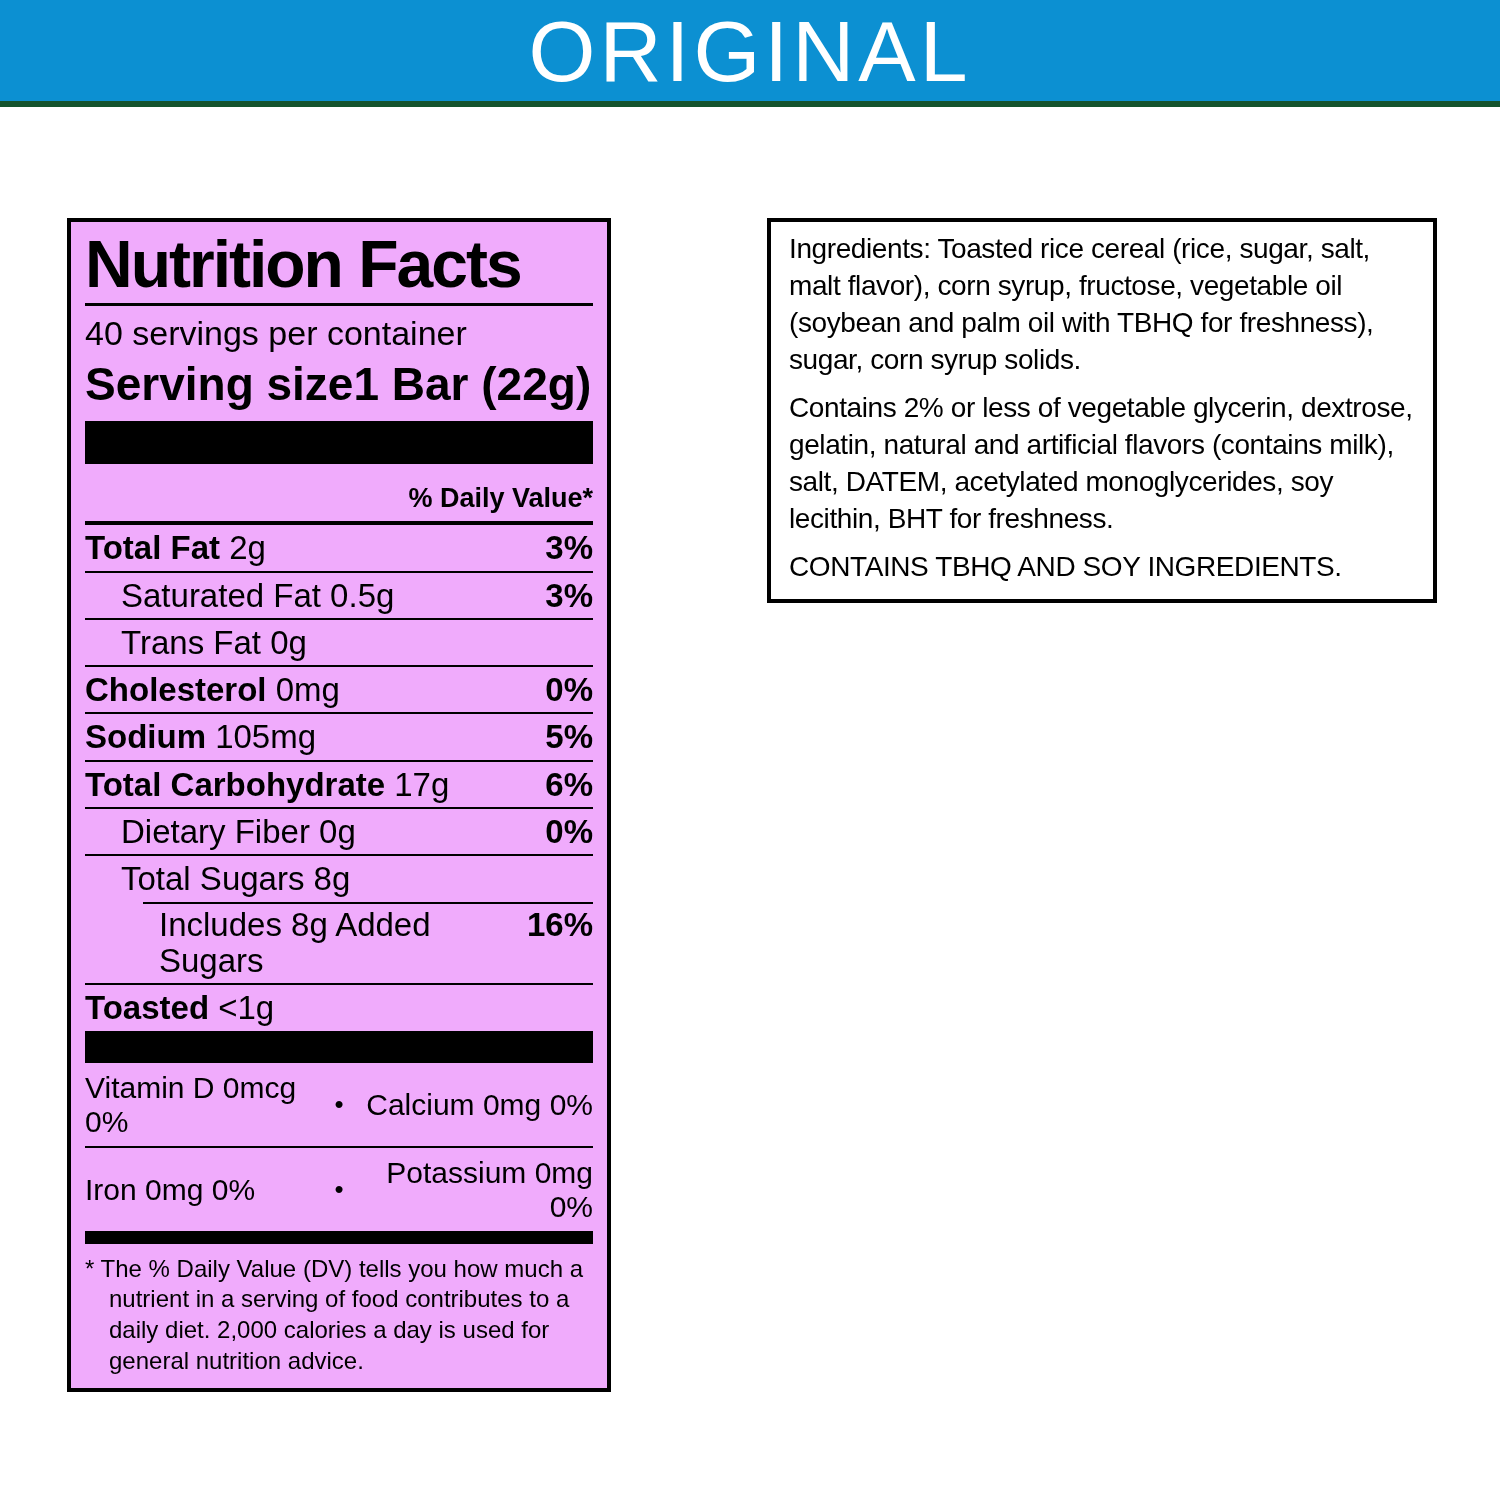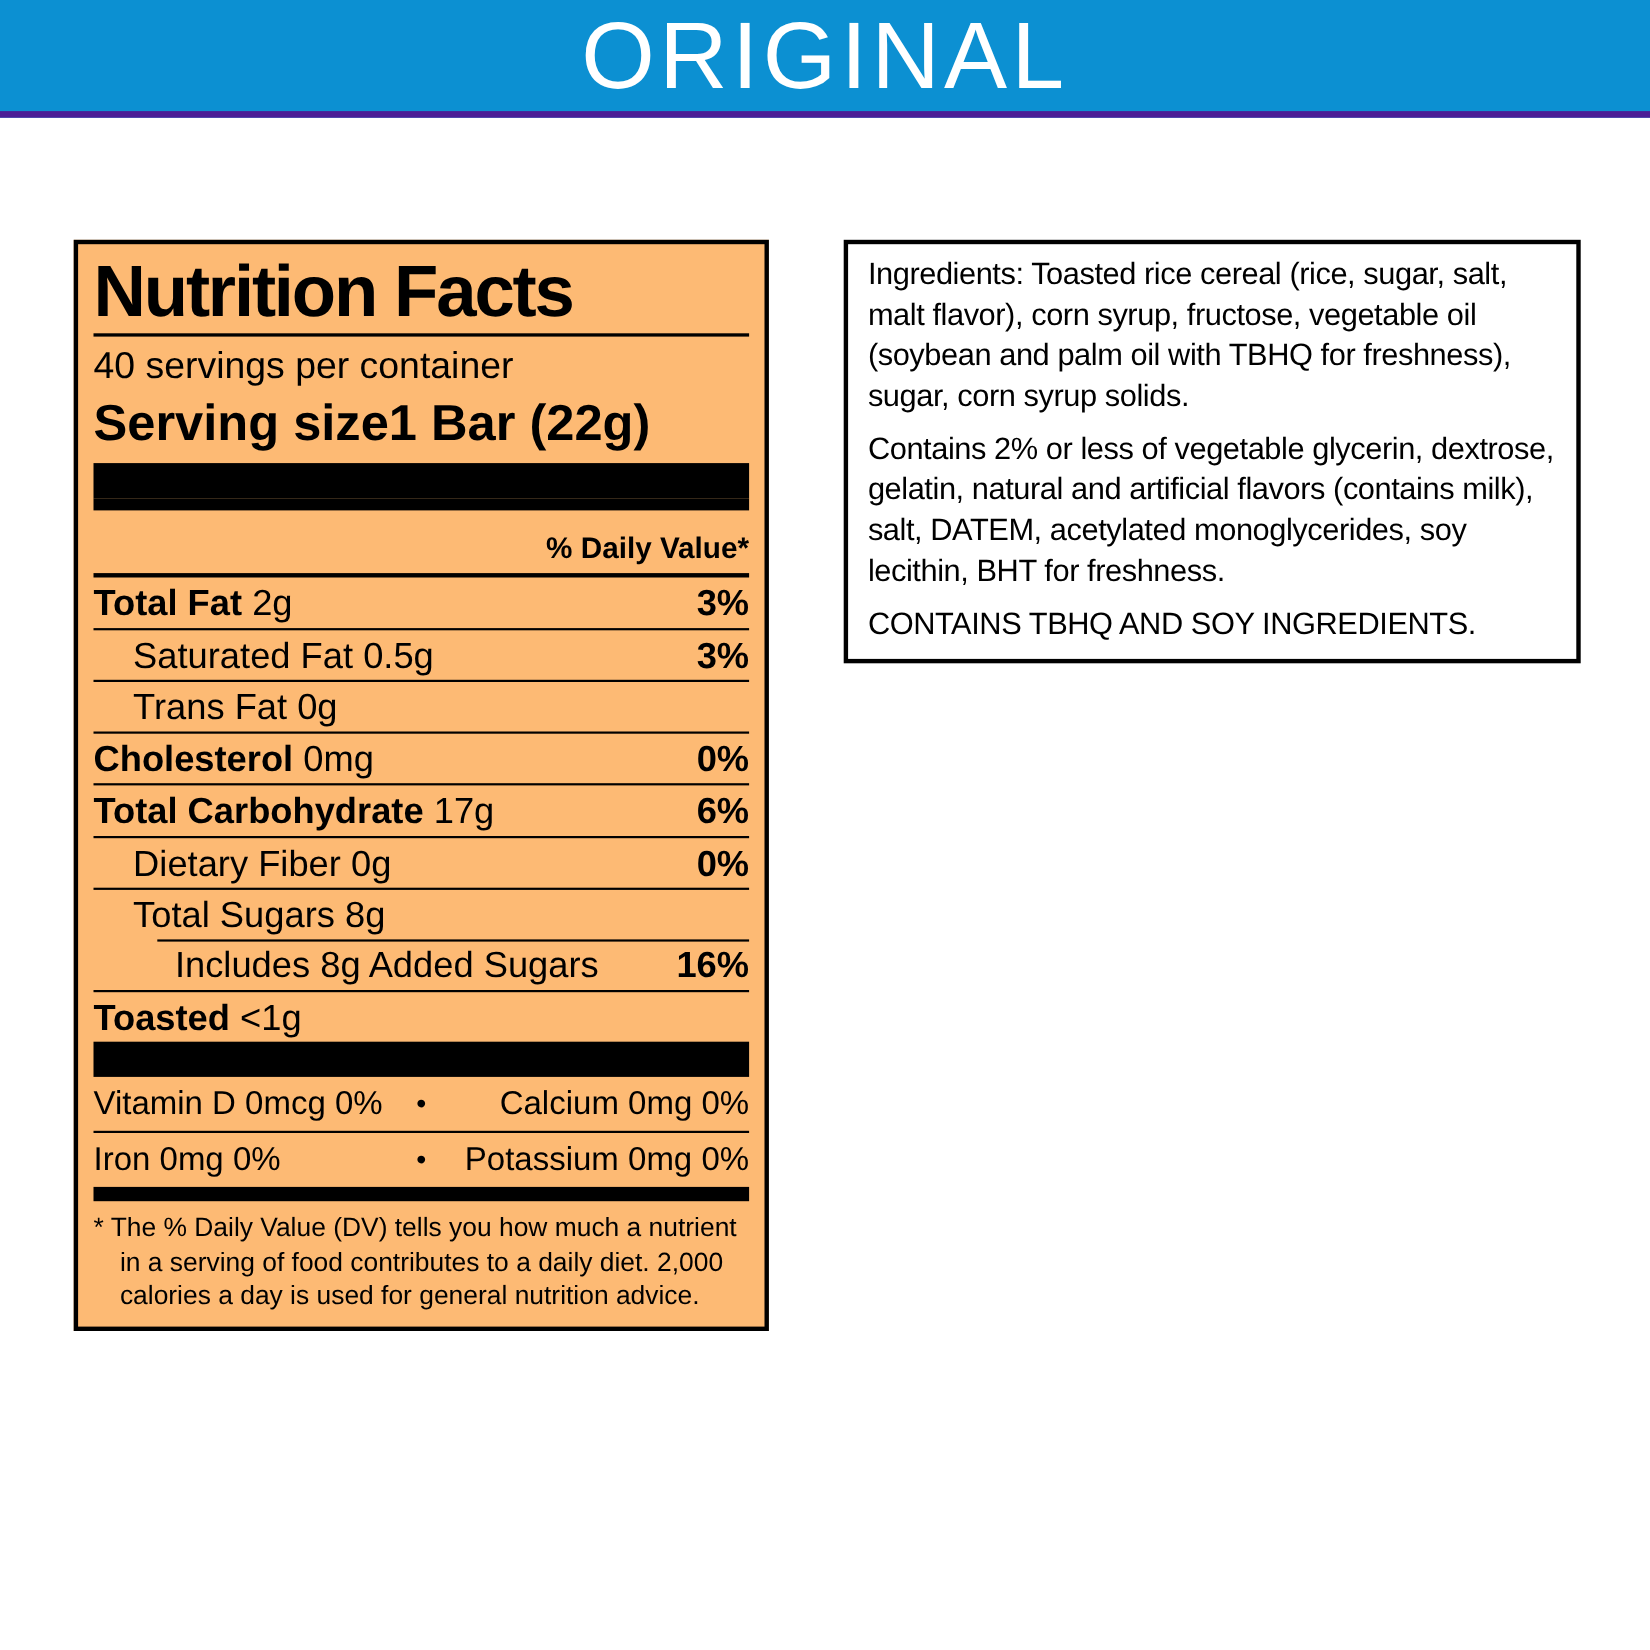--- a/index.html
+++ b/index.html
@@ -5,32 +5,32 @@
   html,body { margin:0; padding:0; background:#ffffff; }
   .page {
     position:relative; width:1500px; height:1500px;
     background:#ffffff; overflow:hidden;
     font-family:"Liberation Sans", sans-serif; color:#000;
   }
 
   
   .banner {
     position:absolute; left:0; top:0; width:1500px; height:101px;
-    background:#0c90d2; border-bottom:6px solid #4c1d95;
+    background:#0c90d2; border-bottom:6px solid #14532d;
     display:flex; align-items:center; justify-content:center;
   }
   .banner-title {
     color:#ffffff; font-size:86px; font-weight:400;
     letter-spacing:4px; line-height:1;
   }
 
   
   .nf-box {
-    position:absolute; left:67px; top:218px; width:632px;
-    box-sizing:border-box; background:#fdba74;
+    position:absolute; left:67px; top:218px; width:544px;
+    box-sizing:border-box; background:#f0abfc;
     border:4px solid #000; padding:6px 14px 10px;
   }
   .nf-title {
     font-size:66px; font-weight:900; letter-spacing:-2px; line-height:1.05;
     border-bottom:3px solid #000; padding:2px 0 4px; white-space:nowrap;
   }
   .nf-servings { font-size:34px; padding:8px 0 0; }
   .nf-ss-row {
     display:flex; justify-content:flex-start;
     font-size:46px; font-weight:700; padding:4px 0 10px;
@@ -126,20 +126,24 @@
         </div>
         <div class="nf-row indent-1">
           <span class="lbl"><span>Trans Fat</span> 0g</span>
           <span class="dv"></span>
         </div>
         <div class="nf-row">
           <span class="lbl"><b>Cholesterol</b> 0mg</span>
           <span class="dv">0%</span>
         </div>
         <div class="nf-row">
+          <span class="lbl"><b>Sodium</b> 105mg</span>
+          <span class="dv">5%</span>
+        </div>
+        <div class="nf-row">
           <span class="lbl"><b>Total Carbohydrate</b> 17g</span>
           <span class="dv">6%</span>
         </div>
         <div class="nf-row indent-1">
           <span class="lbl"><span>Dietary Fiber</span> 0g</span>
           <span class="dv">0%</span>
         </div>
         <div class="nf-row indent-1">
           <span class="lbl"><span>Total Sugars</span> 8g</span>
           <span class="dv"></span>

